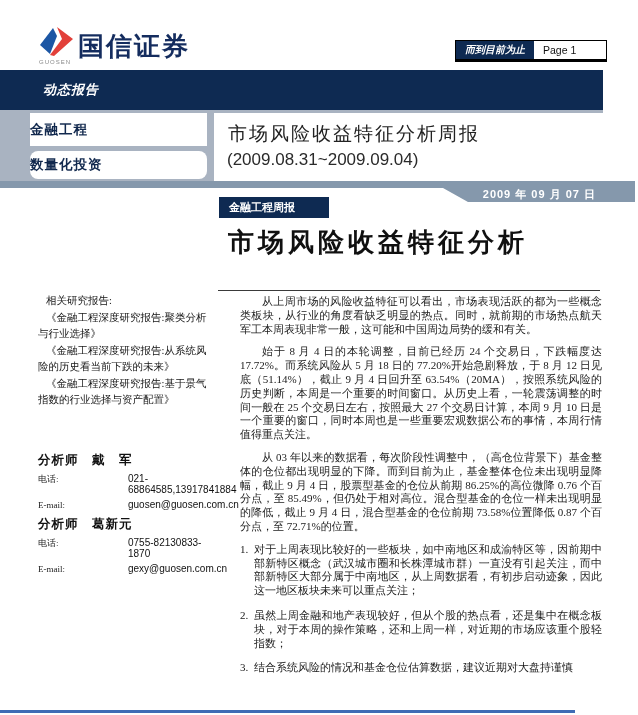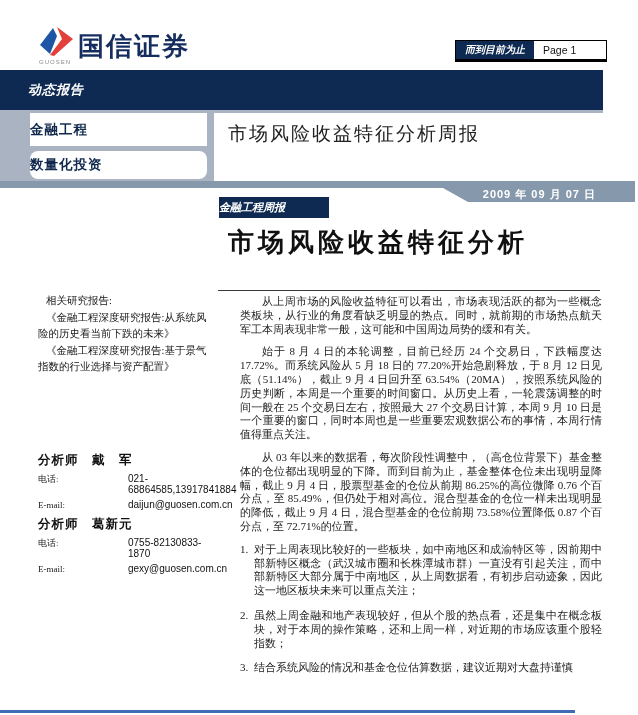--- a/index.html
+++ b/index.html
@@ -16,21 +16,21 @@
 
   .pagebox{position:absolute;left:455px;top:40px;width:150px;height:18px;
            border:1px solid #000;border-bottom:3px solid #000;display:flex;background:#fff;}
   .pagebox-dept{background:#0e2a52;color:#fff;font-size:10px;font-weight:bold;font-style:italic;
                 display:flex;align-items:center;padding:0 9px;white-space:nowrap;}
   .pagebox-page{font-family:"Liberation Sans",sans-serif;font-size:10.5px;color:#111;
                 display:flex;align-items:center;padding-left:9px;}
 
   
   .band-navy{position:absolute;left:0;top:70px;width:603px;height:40px;background:#0e2a52;}
-  .band-navy-label{position:absolute;left:28px;top:81px;color:#fff;font-size:13px;
+  .band-navy-label{position:absolute;left:43px;top:81px;color:#fff;font-size:13px;
                    font-weight:bold;font-style:italic;letter-spacing:1px;text-align:center;}
   .band-gray{position:absolute;left:0;top:110px;width:603px;height:71px;background:#a9b3c1;}
   .side-box1{position:absolute;left:30px;top:113px;width:177px;height:33px;background:#fff;
              display:flex;align-items:center;}
   .side-box2{position:absolute;left:30px;top:151px;width:177px;height:28px;background:#fff;
              display:flex;align-items:center;border-radius:8px;}
   .side-box1 span,.side-box2 span{font-size:13.5px;font-weight:bold;color:#12294e;
              letter-spacing:1px;}
   .title-box{position:absolute;left:214px;top:113px;width:389px;height:68px;background:#fff;}
   .title-line1{margin:8px 0 0 14px;font-size:19px;color:#222;letter-spacing:2px;}
@@ -38,22 +38,22 @@
                font-size:17px;color:#2a2a2a;}
 
   
   .ribbon{position:absolute;left:0;top:181px;width:638px;height:21px;background:#8598ac;
           clip-path:polygon(0 0,635px 0,635px 21px,468px 21px,443px 7px,0 7px);}
   .ribbon-date{position:absolute;right:42px;top:187px;color:#fff;font-weight:bold;
                font-size:11px;font-family:"Liberation Sans",sans-serif;letter-spacing:1px;}
 
   
   .series-label{position:absolute;left:219px;top:197px;width:110px;height:21px;background:#0e2a52;
-                color:#fff;font-size:11px;font-weight:bold;font-style:italic;
-                display:flex;align-items:center;box-sizing:border-box;}
+                color:#fff;font-size:11px;font-weight:bold;
+                display:flex;align-items:center;padding-left:10px;box-sizing:border-box;}
   .big-title{position:absolute;left:228px;top:225px;font-size:26px;font-weight:bold;
              color:#101010;letter-spacing:4px;}
   .title-rule{position:absolute;left:218px;top:290px;width:382px;height:1px;background:#3a3a3a;}
 
   
   .related{position:absolute;left:38px;top:293px;width:176px;font-size:10.5px;
            line-height:16.5px;color:#161616;}
   .related-heading{text-indent:8px;}
   .related-item{text-indent:8px;margin-top:0;}
   .analysts{position:absolute;left:38px;top:452px;width:180px;}
@@ -100,44 +100,46 @@
 
   <div class="band-gray"></div>
   <div class="side-box1">
     <span>金融工程</span>
   </div>
   <div class="side-box2">
     <span>数量化投资</span>
   </div>
   <div class="title-box">
     <div class="title-line1">市场风险收益特征分析周报</div>
+    <div class="title-line2">(2009.08.31~2009.09.04)</div>
   </div>
 
   <div class="ribbon"></div>
   <div class="ribbon-date">2009 年 09 月 07 日</div>
 
   <div class="series-label">金融工程周报</div>
   <div class="big-title">市场风险收益特征分析</div>
   <div class="title-rule"></div>
 
   <div class="related">
     <div class="related-heading">相关研究报告:</div>
+    <div class="related-item">《金融工程深度研究报告:聚类分析与行业选择》</div>
     <div class="related-item">《金融工程深度研究报告:从系统风险的历史看当前下跌的未来》</div>
     <div class="related-item">《金融工程深度研究报告:基于景气指数的行业选择与资产配置》</div>
   </div>
 
   <div class="analysts">
     <div class="analyst-head">分析师　戴　军</div>
     <div class="contact-row">
       <div class="contact-label">电话:</div>
       <div class="contact-value">021-68864585,13917841884</div>
     </div>
     <div class="contact-row">
       <div class="contact-label">E-mail:</div>
-      <div class="contact-value">daijun@guosen.com.cn</div>
+      <div class="contact-value">guosen@guosen.com.cn</div>
     </div>
     <div class="analyst-head second">分析师　葛新元</div>
     <div class="contact-row">
       <div class="contact-label">电话:</div>
       <div class="contact-value">0755-82130833-1870</div>
     </div>
     <div class="contact-row">
       <div class="contact-label">E-mail:</div>
       <div class="contact-value">gexy@guosen.com.cn</div>
     </div>

